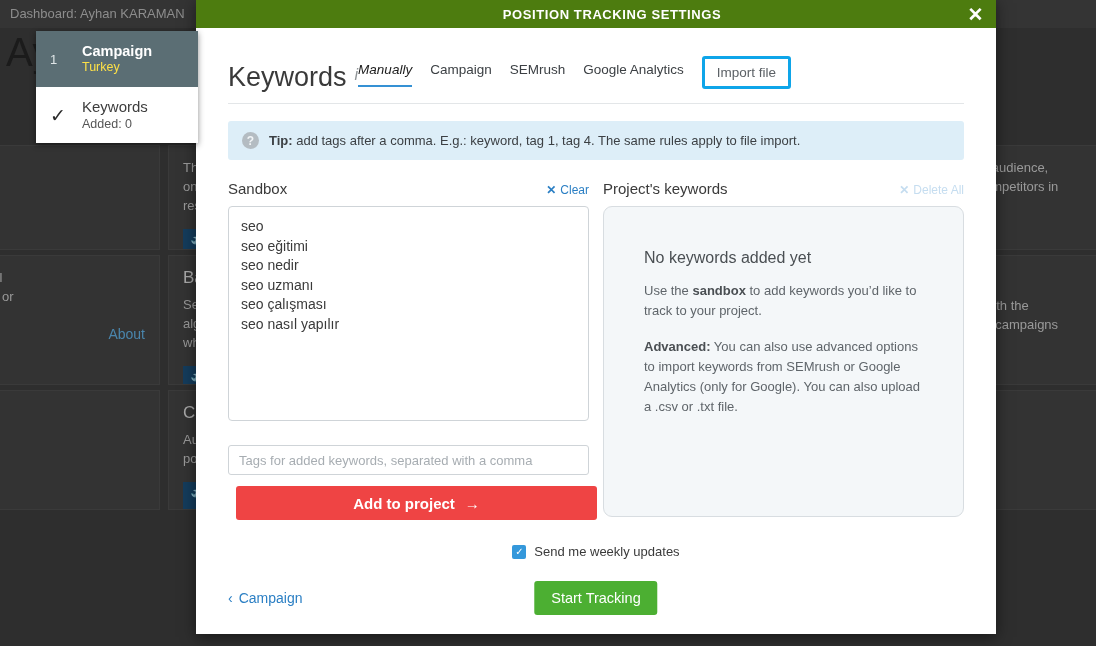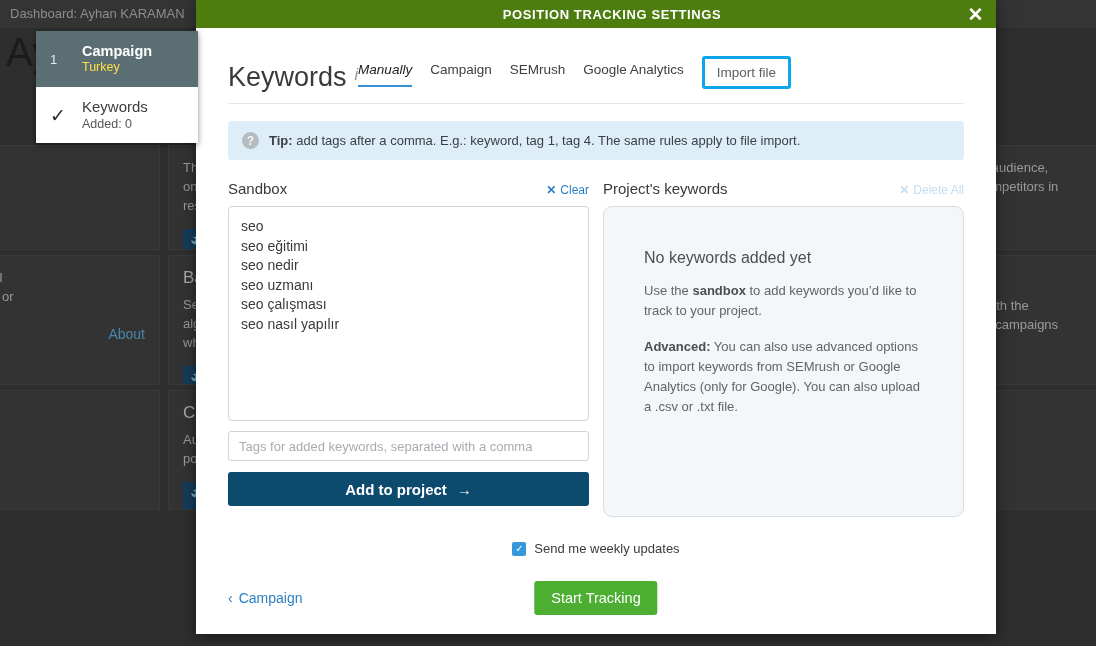--- a/index.html
+++ b/index.html
@@ -161,32 +161,32 @@
   .col-action .x { font-weight: bold; font-size: 12px; }
   .col-action.disabled { color: #c5ddf0; cursor: default; }
 
   #sandbox-box {
     border: 1px solid #cfd4d8; border-radius: 4px;
     height: 215px; padding: 10px 12px;
     font-size: 14px; color: #3a3a3a; line-height: 19.5px;
     overflow: auto; background: #fff;
   }
   #tags-input {
-    width: 100%; margin-top: 10px; height: 30px;
+    width: 100%; margin-top: 24px; height: 30px;
     border: 1px solid #cfd4d8; border-radius: 3px;
     padding: 0 10px; font-size: 13px; color: #3a3a3a;
     font-family: "Liberation Sans", sans-serif;
   }
   #tags-input::placeholder { color: #a7adb2; }
   #add-project {
     width: 100%; margin-top: 11px; height: 34px;
-    background: #0c4a6e; border: none; border-radius: 3px;
+    background: #ef4444; border: none; border-radius: 3px;
     color: #fff; font-size: 15px; font-weight: bold; cursor: pointer;
     font-family: "Liberation Sans", sans-serif;
-    display: flex; align-items: center; justify-content: center; gap: 10px;
+    display: flex; align-items: center; justify-content: center; gap: 10px; margin-left: 8px;
   }
 
   #project-box {
     border: 1px solid #d8dde1; border-radius: 9px; background: #f4f7f9;
     height: 311px; padding: 42px 40px 0 40px;
   }
   #project-box h4 { margin: 0 0 14px 0; font-size: 16px; font-weight: normal; color: #4a4f53; }
   #project-box p { margin: 0 0 16px 0; font-size: 13px; color: #5f656a; line-height: 20px; }
   #project-box b { font-weight: bold; color: #4a4f53; }
 

